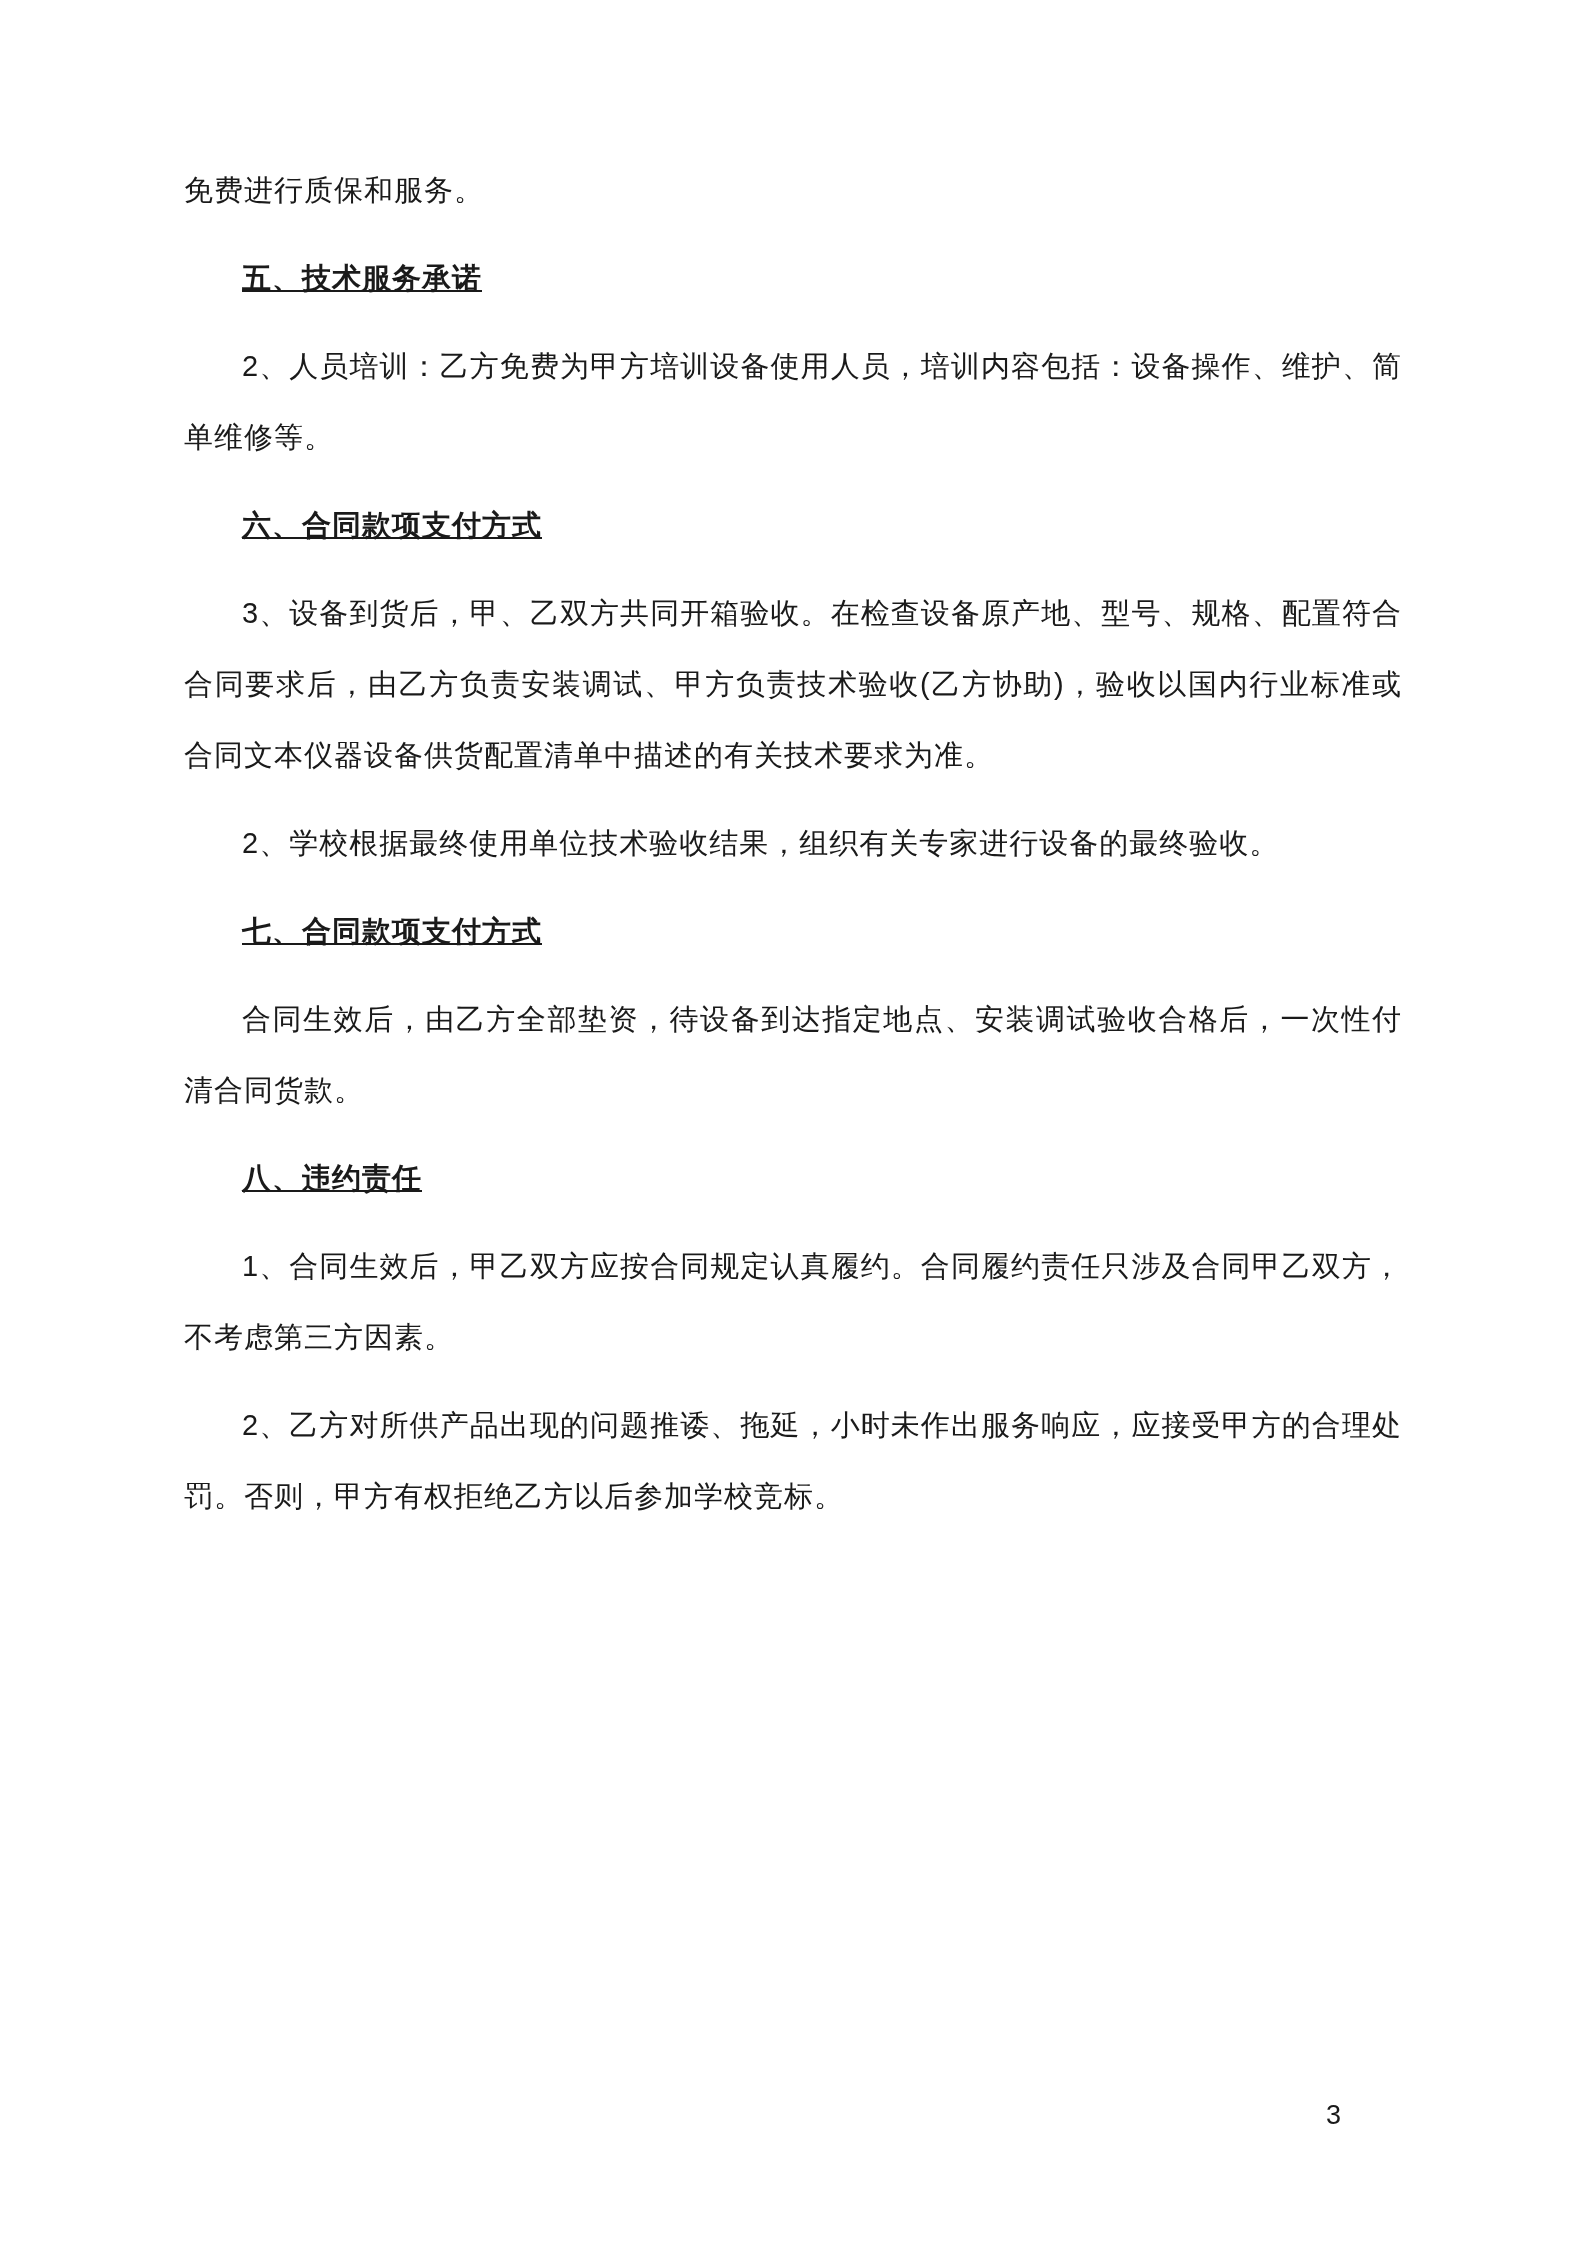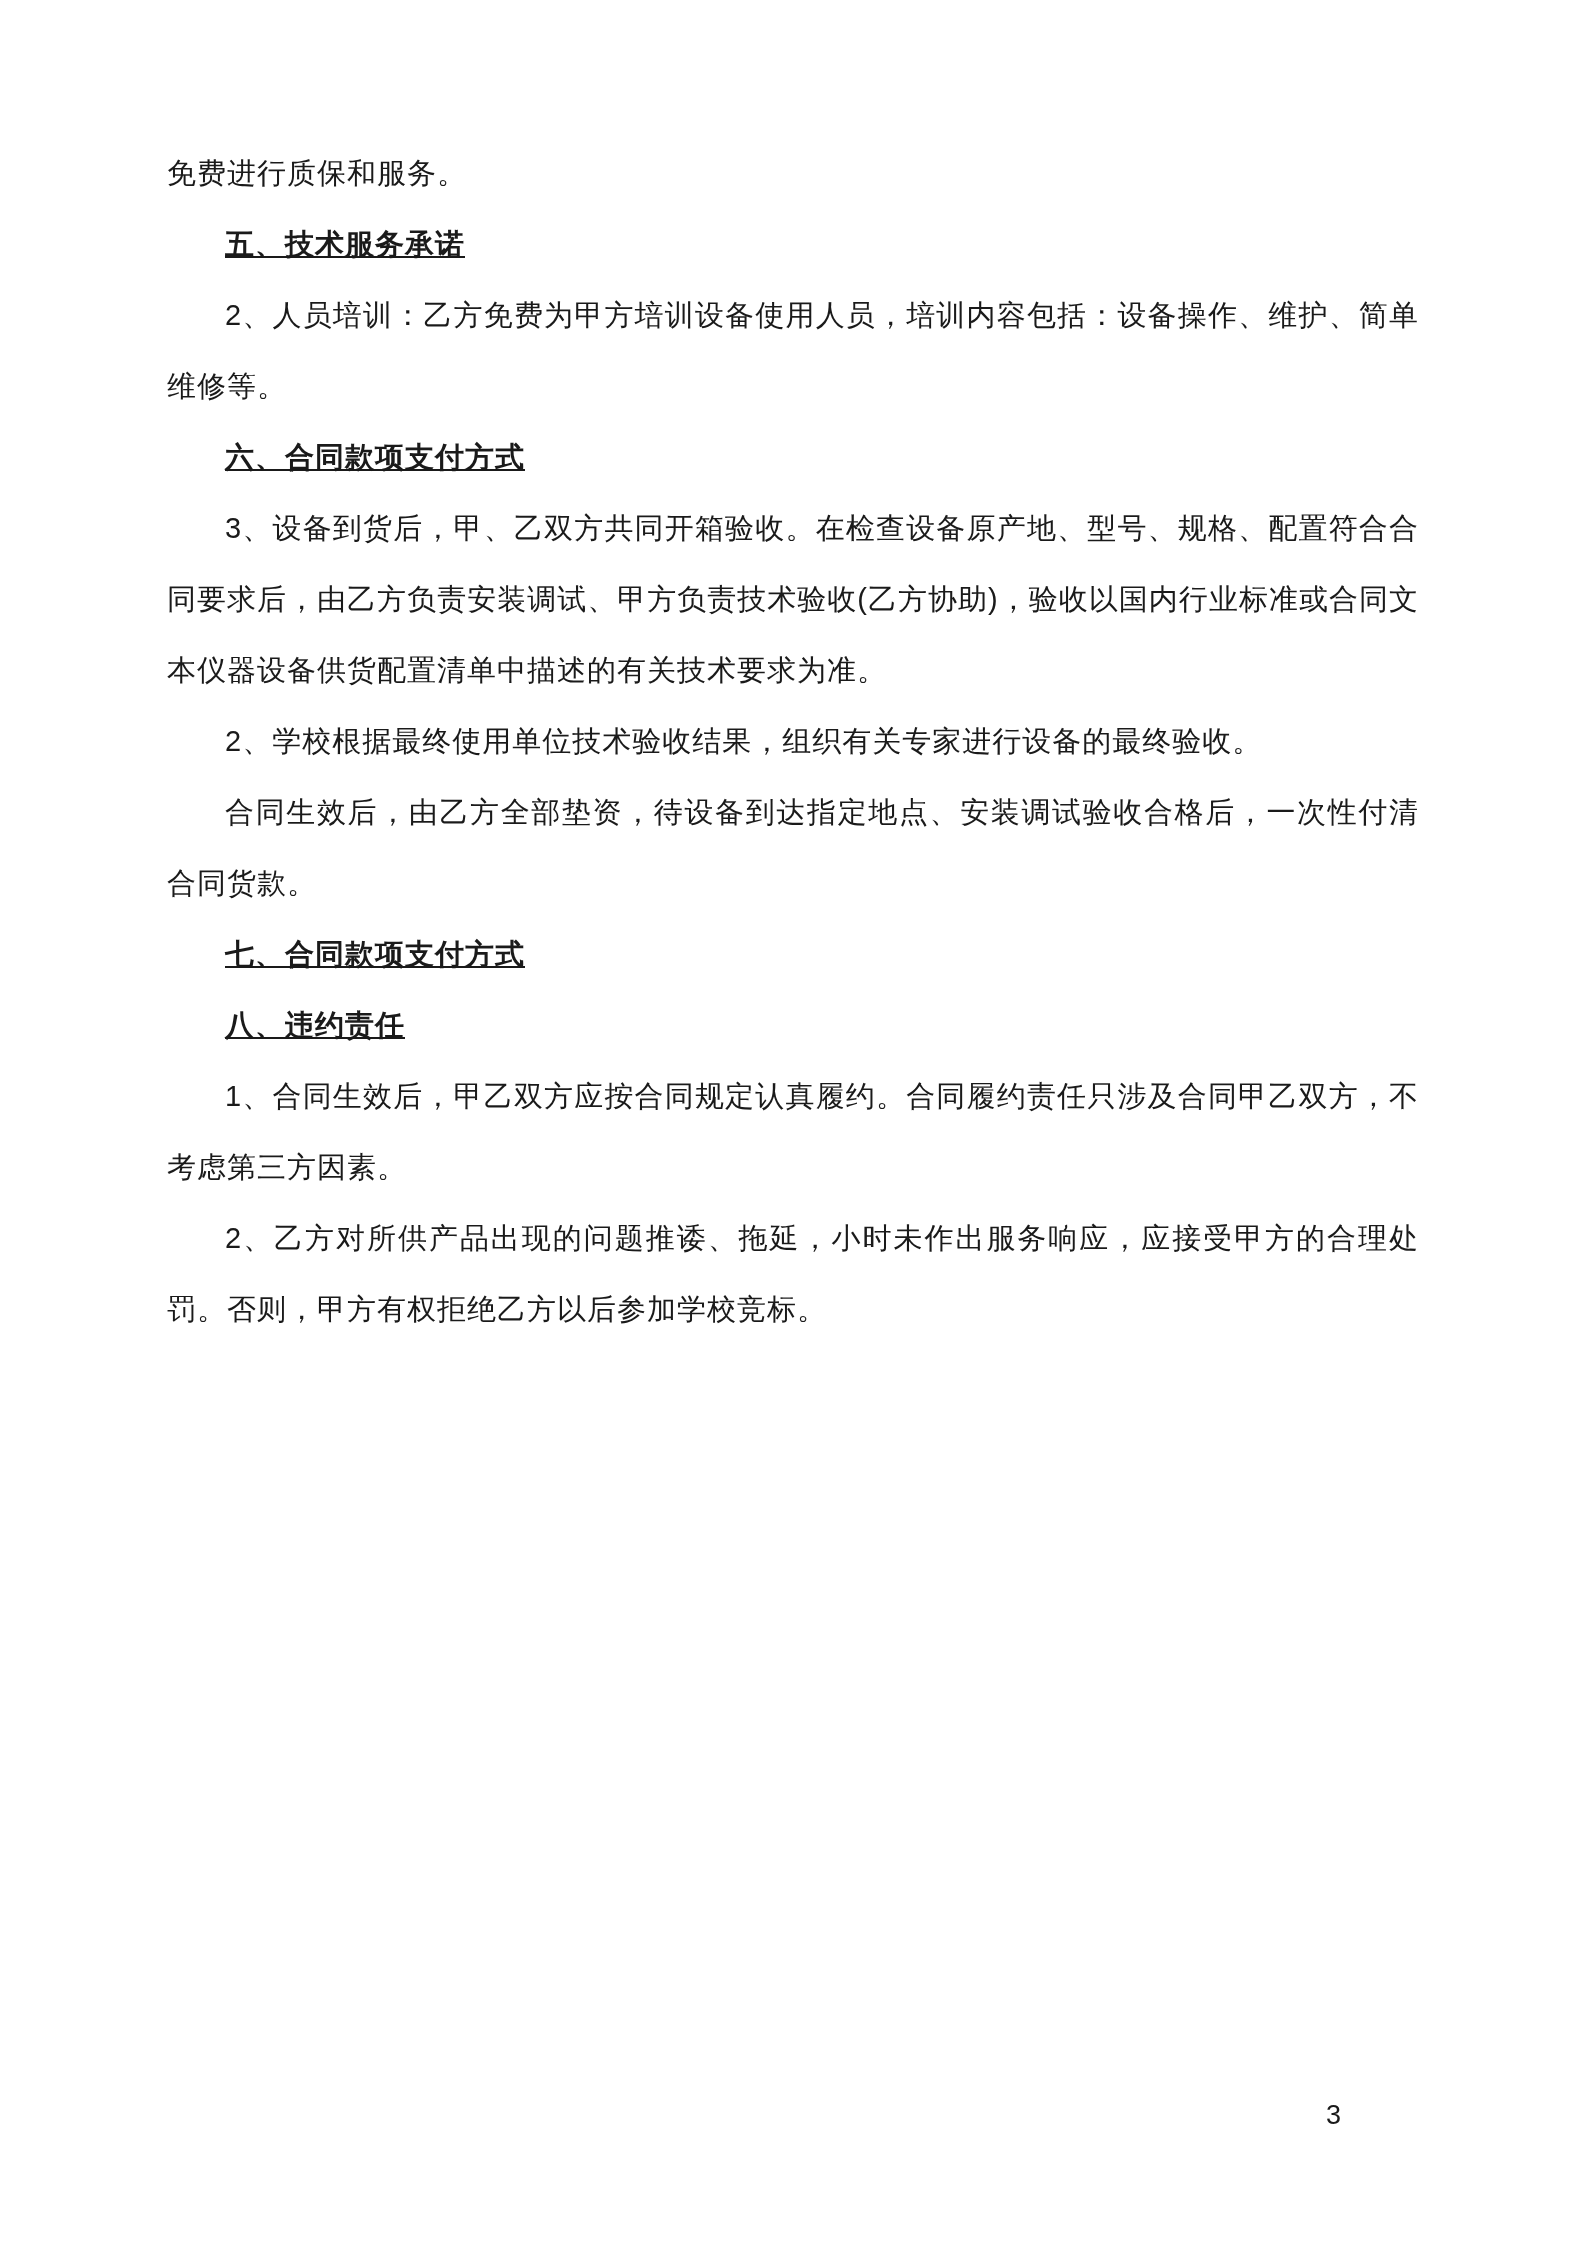--- a/index.html
+++ b/index.html
@@ -15,21 +15,21 @@
     box-sizing: border-box;
     padding: 138px 167px 0 167px;
     font-family: "Liberation Sans", "DejaVu Sans", sans-serif;
     color: #1a1a1a;
     overflow: hidden;
   }
   .content {
     width: 1252px;
   }
   p.line {
-    margin: 0;
+    margin: 17px;
     font-size: 29px;
     line-height: 71px;
     text-align: justify;
     letter-spacing: 1px;
     word-break: break-all;
   }
   p.body {
     text-indent: 2em;
     font-weight: normal;
   }
@@ -54,20 +54,20 @@
 <body>
 
 <div class="page">
   <div class="content">
     <p class="line continuation">免费进行质保和服务。</p>
     <p class="line heading">五、技术服务承诺</p>
     <p class="line body">2、人员培训：乙方免费为甲方培训设备使用人员，培训内容包括：设备操作、维护、简单维修等。</p>
     <p class="line heading">六、合同款项支付方式</p>
     <p class="line body">3、设备到货后，甲、乙双方共同开箱验收。在检查设备原产地、型号、规格、配置符合合同要求后，由乙方负责安装调试、甲方负责技术验收(乙方协助)，验收以国内行业标准或合同文本仪器设备供货配置清单中描述的有关技术要求为准。</p>
     <p class="line body">2、学校根据最终使用单位技术验收结果，组织有关专家进行设备的最终验收。</p>
+    <p class="line heading">七、合同款项支付方式</p>
     <p class="line body">合同生效后，由乙方全部垫资，待设备到达指定地点、安装调试验收合格后，一次性付清合同货款。</p>
-    <p class="line heading">七、合同款项支付方式</p>
     <p class="line heading">八、违约责任</p>
     <p class="line body">1、合同生效后，甲乙双方应按合同规定认真履约。合同履约责任只涉及合同甲乙双方，不考虑第三方因素。</p>
     <p class="line body">2、乙方对所供产品出现的问题推诿、拖延，小时未作出服务响应，应接受甲方的合理处罚。否则，甲方有权拒绝乙方以后参加学校竞标。</p>
   </div>
   <div class="page-number">3</div>
 </div>
 
 </body></html>

